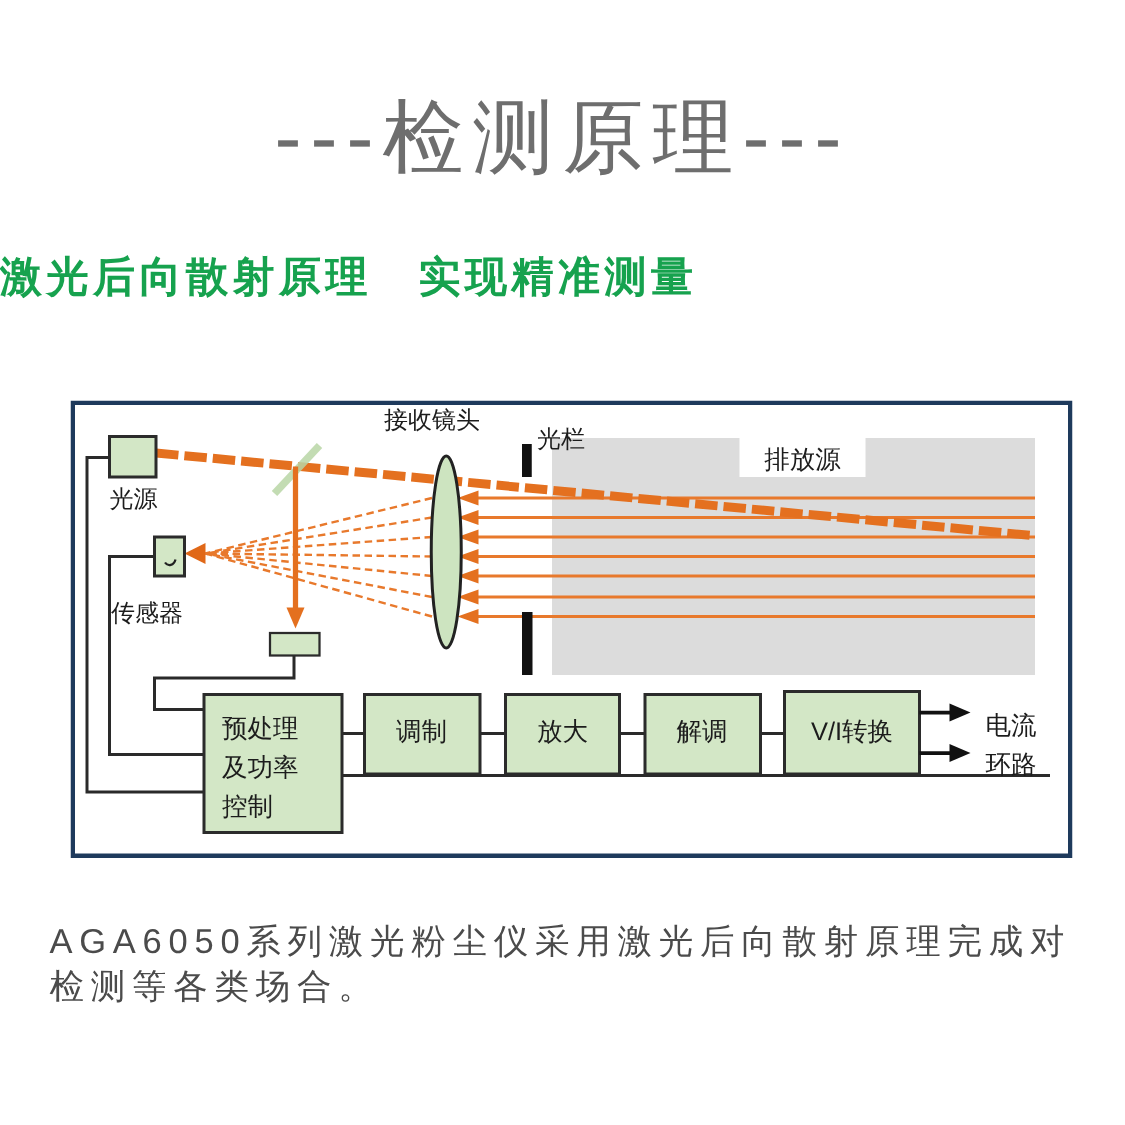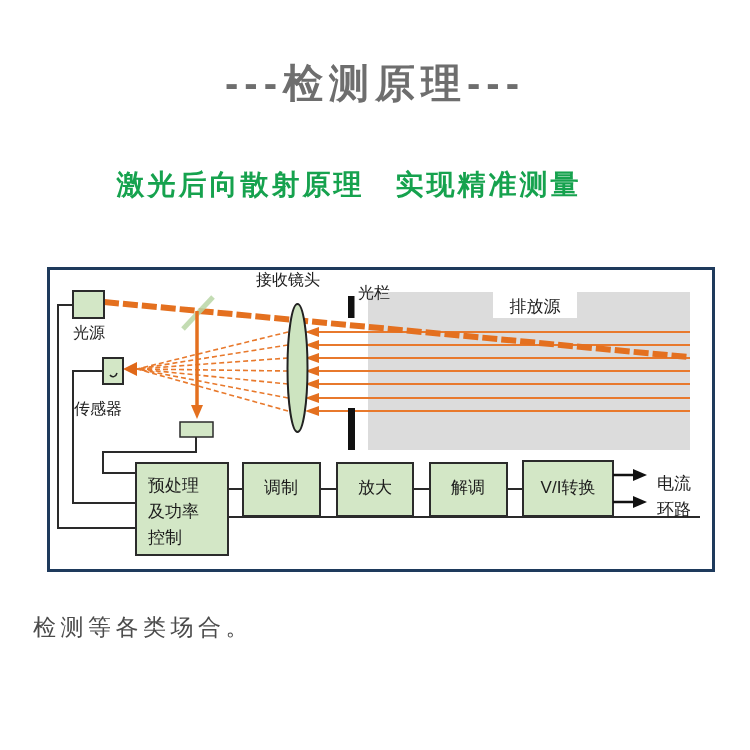--- a/index.html
+++ b/index.html
@@ -3,26 +3,26 @@
 <meta charset="utf-8">
 <style>
   html,body{margin:0;padding:0;}
   body{
     width:750px;height:750px;background:#ffffff;
     font-family:"Liberation Sans","DejaVu Sans",sans-serif;
     position:relative;overflow:hidden;
   }
   .page-title{
     position:absolute;top:56px;left:0;width:750px;
-    text-align:center;font-size:40px;font-weight:bold;
+    text-align:center;font-size:54px;font-weight:normal;
     color:#6e6e6e;letter-spacing:6px;margin:0;white-space:nowrap;
   }
   .subtitle{
     position:absolute;top:166px;left:0;width:698px;
-    text-align:center;font-size:28px;font-weight:bold;
+    text-align:left;font-size:28px;font-weight:bold;
     color:#16a24e;letter-spacing:3px;white-space:nowrap;
   }
   .diagram-wrap{
     position:absolute;left:47px;top:267px;width:668px;height:305px;
   }
   .description{
     position:absolute;left:33px;top:612px;width:700px;
     font-size:23px;line-height:30px;letter-spacing:4.5px;
     color:#4b4b4b;
   }
@@ -134,14 +134,15 @@
     <polygon points="600,208 586,202 586,214" stroke="none"></polygon>
     <line x1="566" y1="235" x2="588" y2="235"></line>
     <polygon points="600,235 586,229 586,241" stroke="none"></polygon>
   </g>
   <text x="610" y="222" font-size="17" text-anchor="start">电流</text>
   <text x="610" y="248" font-size="17" text-anchor="start">环路</text>
 </svg>
 </div>
 
 <div class="description">
+  <div>AGA6050系列激光粉尘仪采用激光后向散射原理完成对</div>
   <div>检测等各类场合。</div>
 </div>
 
 </body></html>

